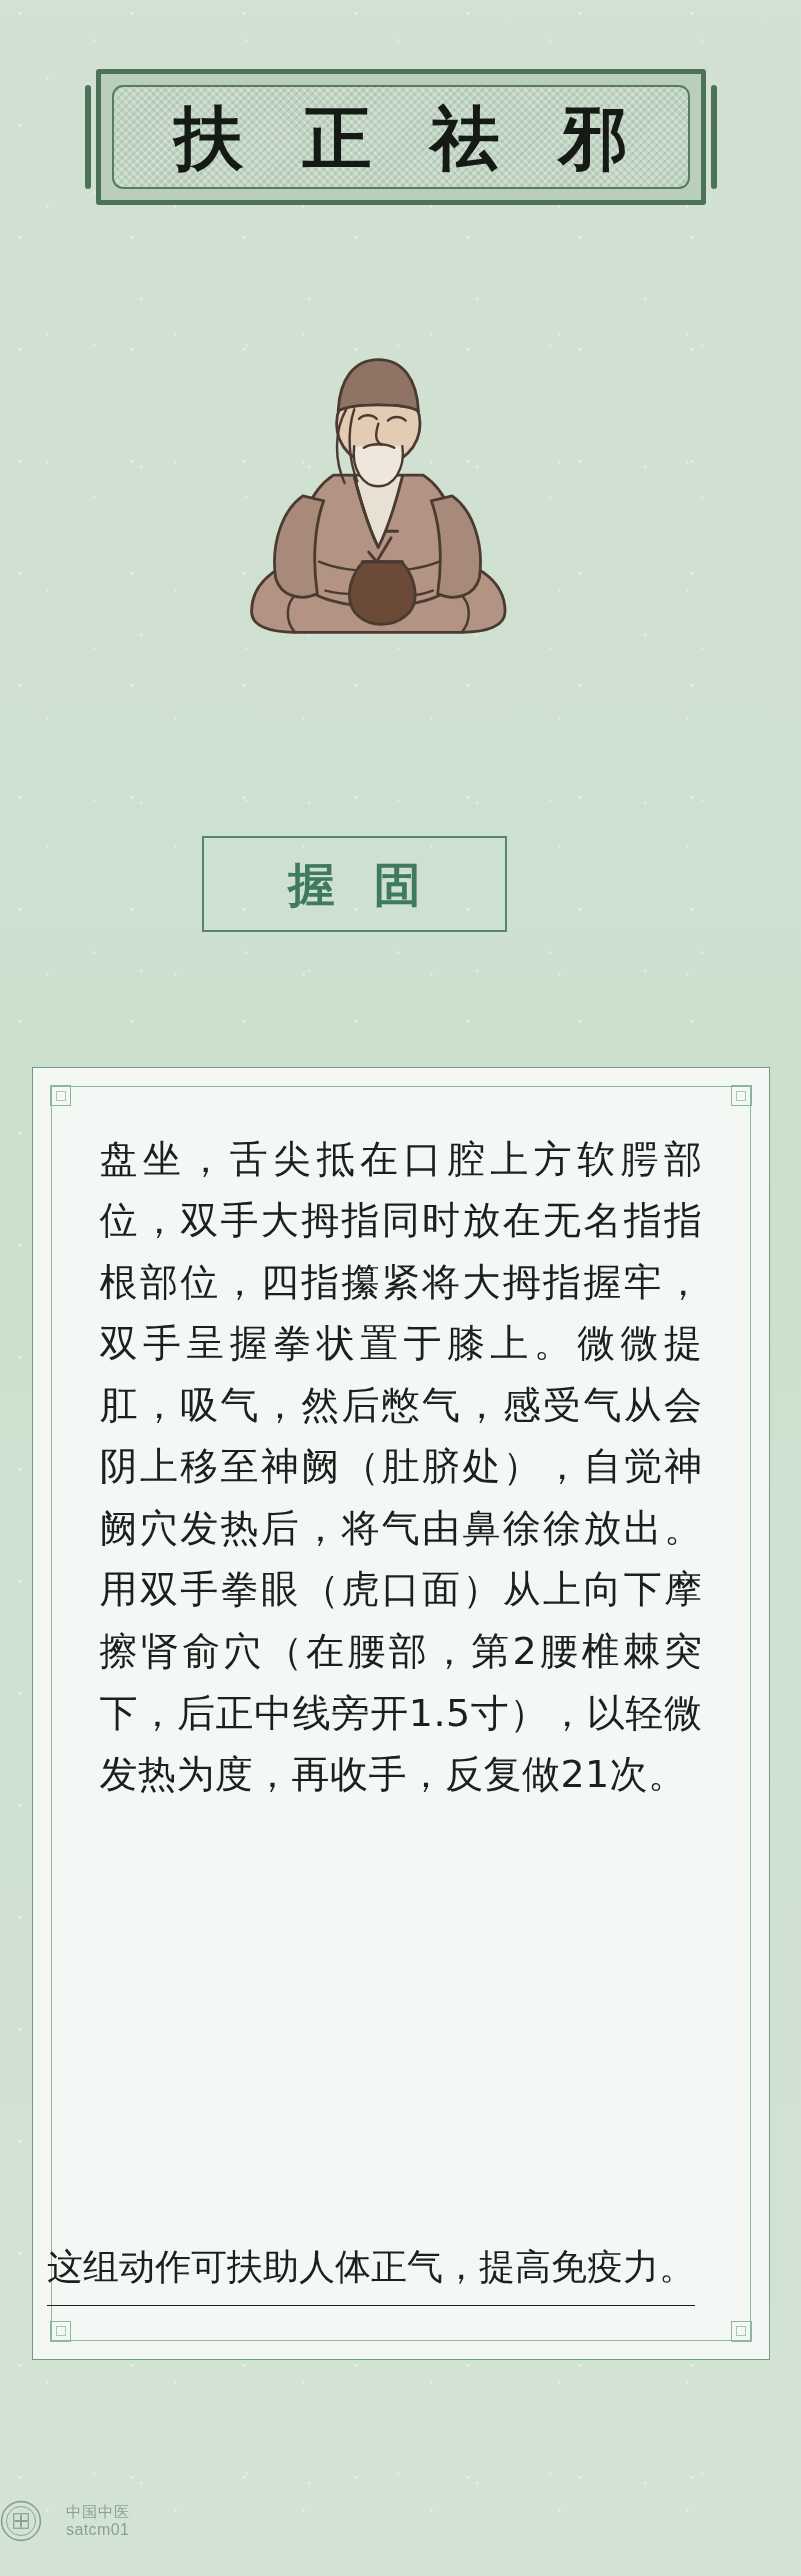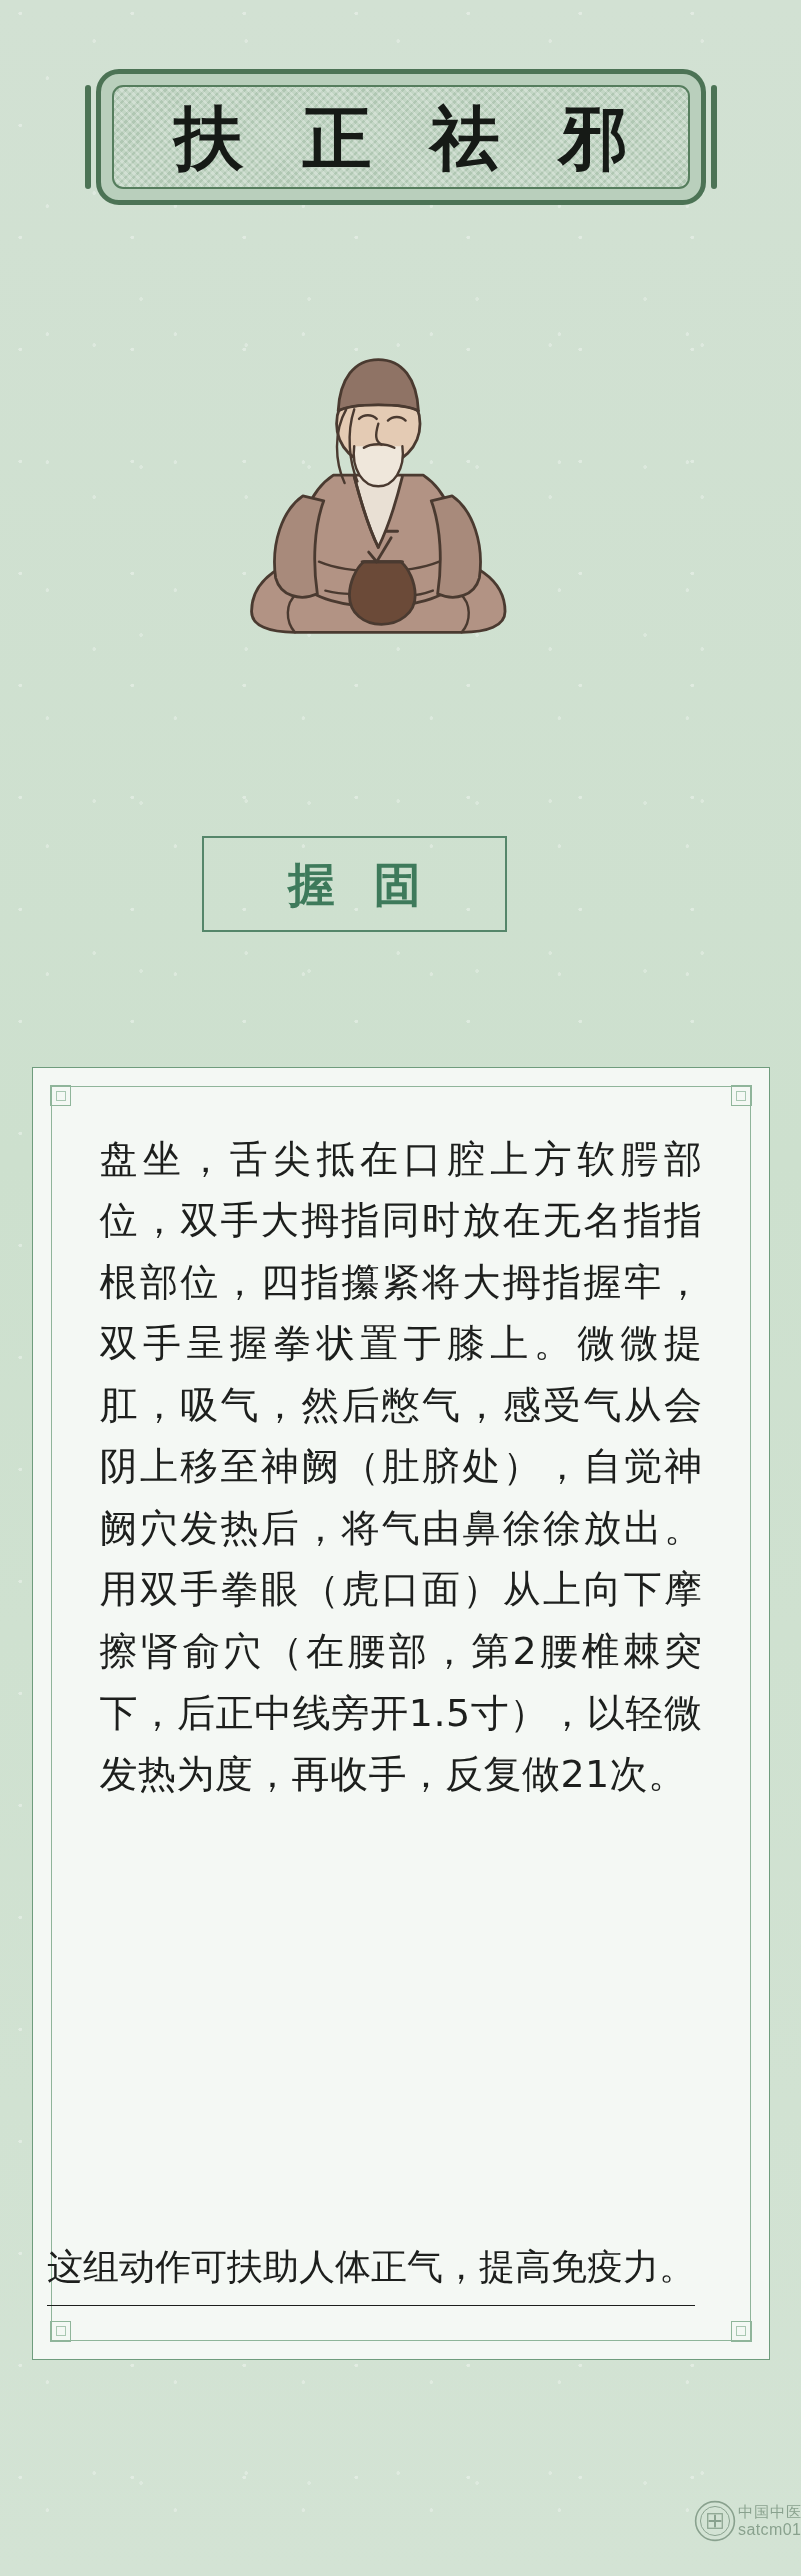--- a/index.html
+++ b/index.html
@@ -31,21 +31,21 @@
     position: absolute;
     top: 69px;
     left: 96px;
     width: 610px;
     height: 136px;
   }
   .plaque-outer {
     position: absolute;
     inset: 0;
     border: 5.6px solid #4c7355;
-    border-radius: 23px;
+    border-radius: 3px;
     background: #b9cfbc;
     box-sizing: border-box;
   }
   .plaque-outer:before,
   .plaque-outer:after {
     content: "";
     position: absolute;
     top: 11.2px;
     bottom: 11.2px;
     width: 5.6px;
@@ -178,22 +178,22 @@
   }
 
   
   .footer {
     position: absolute;
     left: 0;
     right: 0;
     bottom: 34px;
     display: flex;
     align-items: center;
-    justify-content: flex-end;
-    gap: 2px;
+    justify-content: flex-start;
+    gap: 24px;
     opacity: 0.62;
   }
   .footer-logo {
     width: 42px;
     height: 42px;
   }
   .footer-logo svg { display: block; width: 100%; height: 100%; }
   .footer-names {
     display: flex;
     flex-direction: column;

